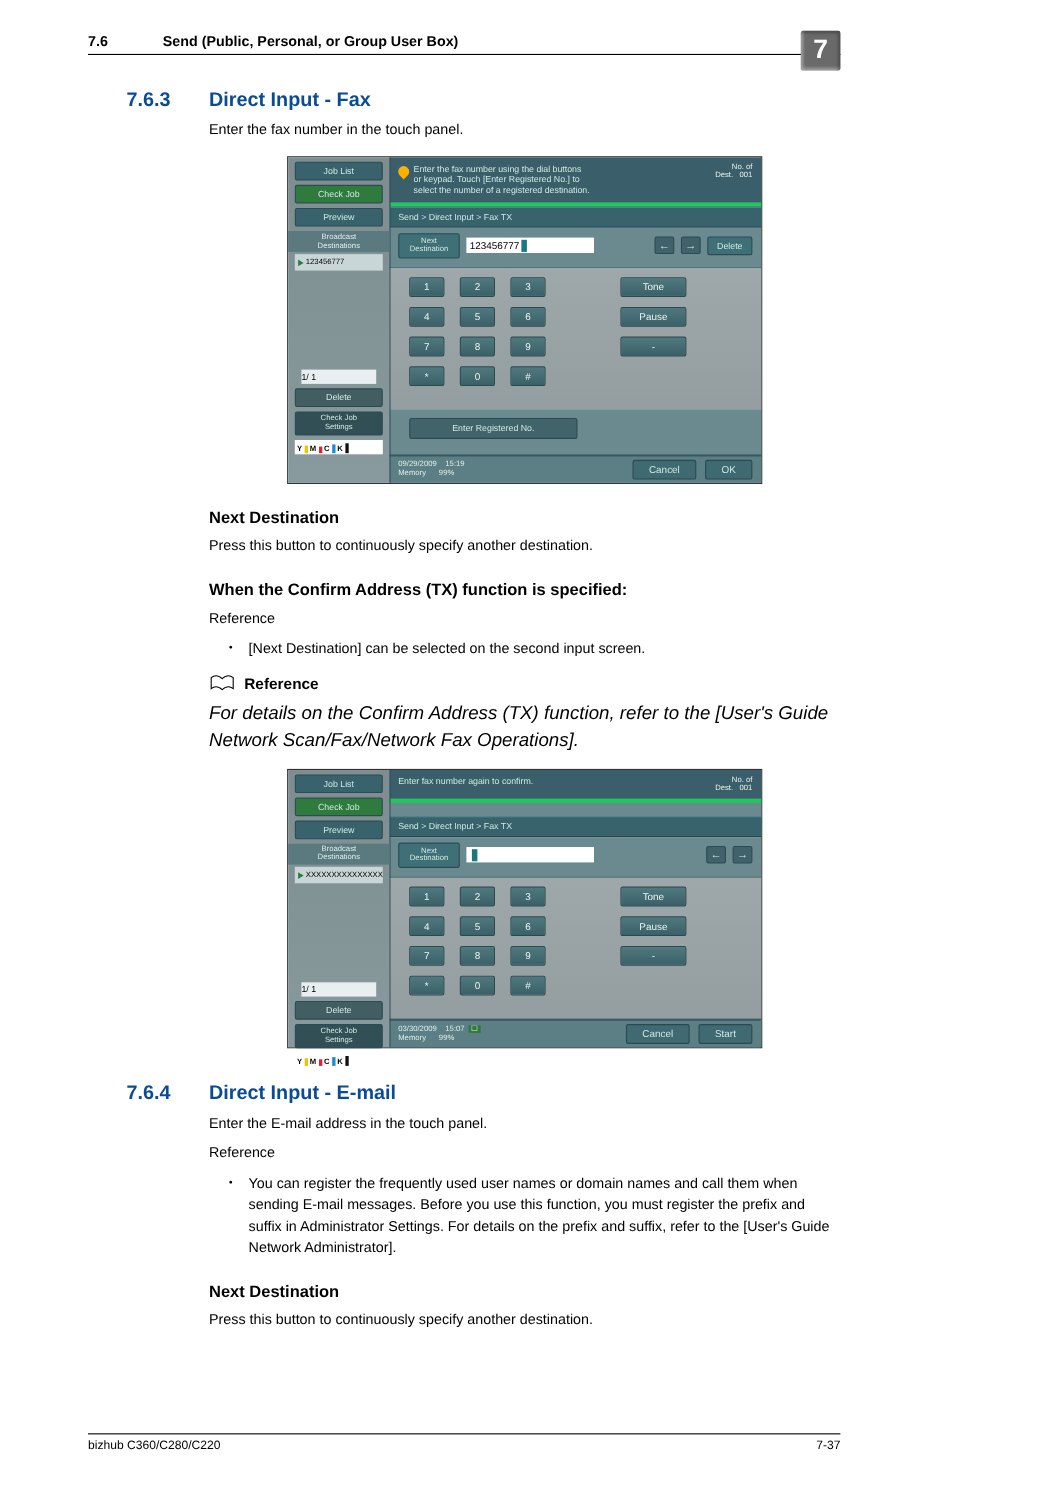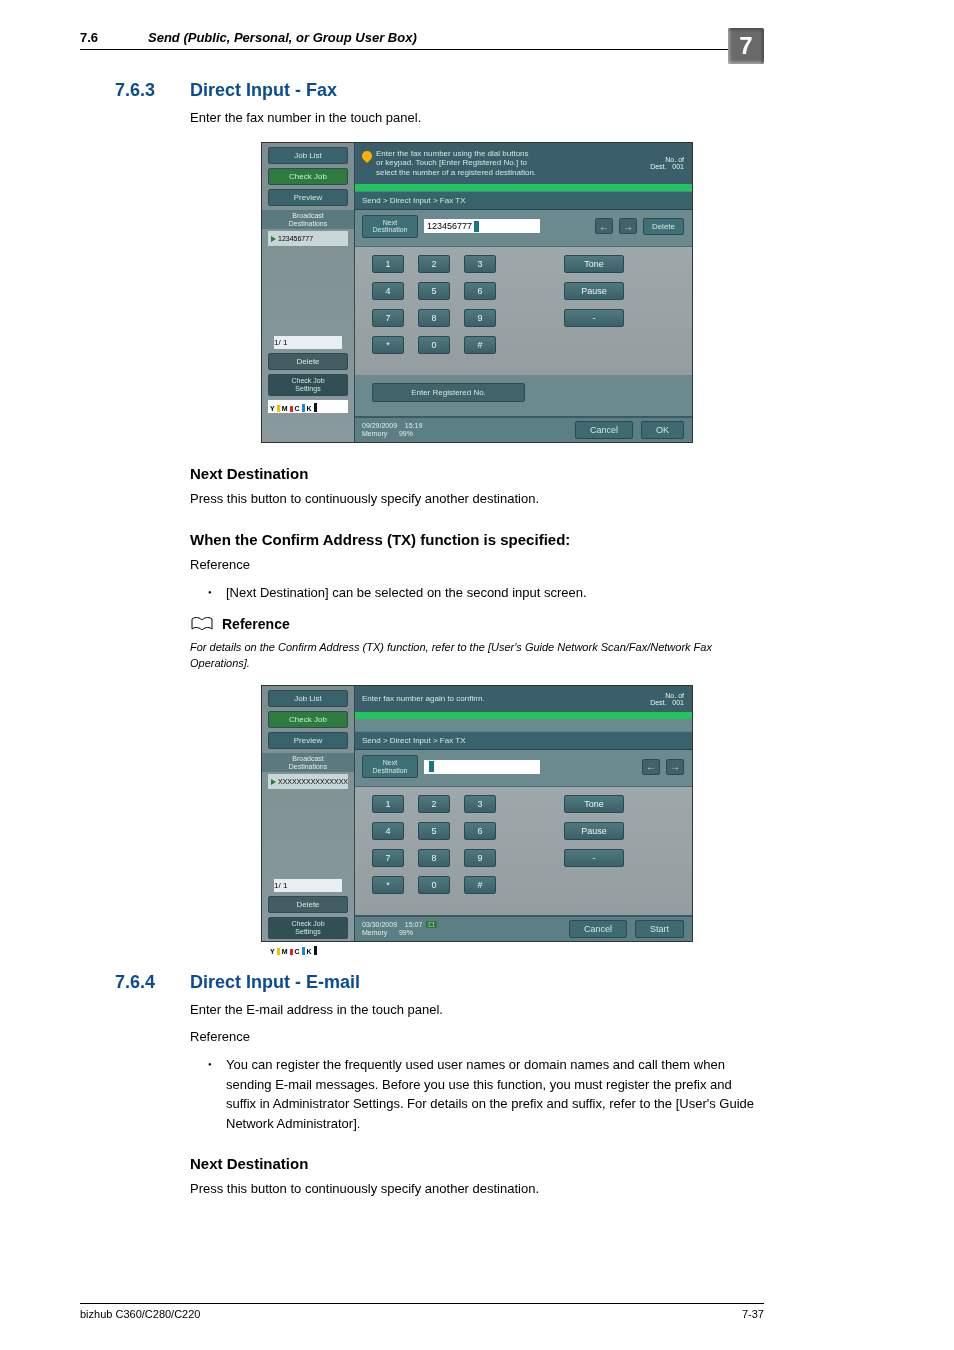--- a/index.html
+++ b/index.html
@@ -1,40 +1,40 @@
 <!DOCTYPE html>
 <html><head>
 <meta charset="utf-8">
 <style>
   html, body { margin:0; padding:0; background:#fff; color:#000; font-family:Arial, Helvetica, sans-serif; }
   .page { width:844px; min-height:1350px; position:relative; }
   .inner { padding:30px 80px 0 80px; }
   .bread-row { display:flex; align-items:baseline; border-bottom:1px solid #000; padding-bottom:4px; }
   .bread-num { font-size:13px; font-weight:bold; min-width:68px; }
-  .bread-title { font-size:13px; font-weight:bold;font-style:italic; }
+  .bread-title { font-size:13px; font-weight:bold; }
   .page-badge { position:absolute; right:80px; top:28px; width:36px; height:36px; background:#6a6a6a; box-shadow:-2px 2px 3px rgba(0,0,0,0.3) inset,2px -2px 3px rgba(255,255,255,0.4) inset; color:#fff; display:flex; align-items:center; justify-content:center; font-size:24px; font-weight:bold; border-radius:2px; }
   .sec { margin-left:0; }
   .sec-head { display:flex; align-items:baseline; margin-top:30px; }
   .sec-num { color:#0a4c93; font-size:18px; font-weight:bold; min-width:110px;text-align:center; }
   .sec-title { color:#0a4c93; font-size:18px; font-weight:bold; }
   .body-indent { margin-left:110px; }
   .p { font-size:13px; line-height:1.45; margin:8px 0; }
   .h3 { font-size:15px; font-weight:bold; margin-top:22px; margin-bottom:6px; }
   .ul { list-style:none; padding:0; margin:6px 0; }
   .ul li { position:relative; padding-left:36px; font-size:13px; line-height:1.5; }
   .ul li::before { content:"\25CF"; font-size:6px; position:absolute; left:18px; top:5px; }
   .ref-row { display:flex; align-items:center; gap:8px; margin-top:14px; }
   .ref-icon { width:24px; height:16px; }
   .ref-icon svg { width:100%; height:100%; display:block; }
   .ref-label { font-size:14px; font-weight:bold; }
-  .ref-body { font-size:11px; font-style:italic; line-height:1.4; }
+  .ref-body { font-size:17px; font-style:italic; line-height:1.4; }
 
   
   .shot { width:430px; margin:14px auto 18px auto; border:1px solid #333; font-family:Arial,sans-serif; font-size:8px; color:#fff; position:relative; }
-  .shot .hint { background:#3a5f6a; padding:6px 8px; border-bottom:7px solid #22c55e; display:flex; justify-content:space-between; align-items:center; }
+  .shot .hint { background:#3a5f6a; padding:6px 8px; border-bottom:4px solid #22c55e; display:flex; justify-content:space-between; align-items:flex-start; }
   .shot .hint .msg { display:flex; gap:4px; }
   .blub { width:10px; height:10px; background:#ffb000; border-radius:50% 50% 50% 0; transform:rotate(-45deg); flex:0 0 10px; margin-top:2px; }
   .hint .msgtext { color:#cde9e1; font-size:8px; line-height:1.2; }
   .destcount { color:#e9f5ef; font-size:7px; text-align:right; white-space:nowrap; }
   .breadstrip { background:#39636c; font-size:8px; padding:4px 8px; color:#cfe9e2; border-top:1px solid #51848e; border-bottom:1px solid #274750; }
   
   .left-col { position:absolute; left:0; top:0; bottom:0; width:92px; background:linear-gradient(#7d8d90,#889a9d); border-right:1px solid #2d4b54; }
   .left-col .lbtn { margin:4px 6px; background:#39636c; color:#cfe9e2; border:1px solid #2d4b54; text-align:center; padding:3px 0; font-size:8px; border-radius:2px; }
   .left-col .lbtn.green { background:#2f7b3e; }
   .left-col .sublabel { font-size:7px; color:#dfefe9; text-align:center; margin:4px 0 0 0; line-height:1.1; padding:2px 0; background:#5b7a80; }

